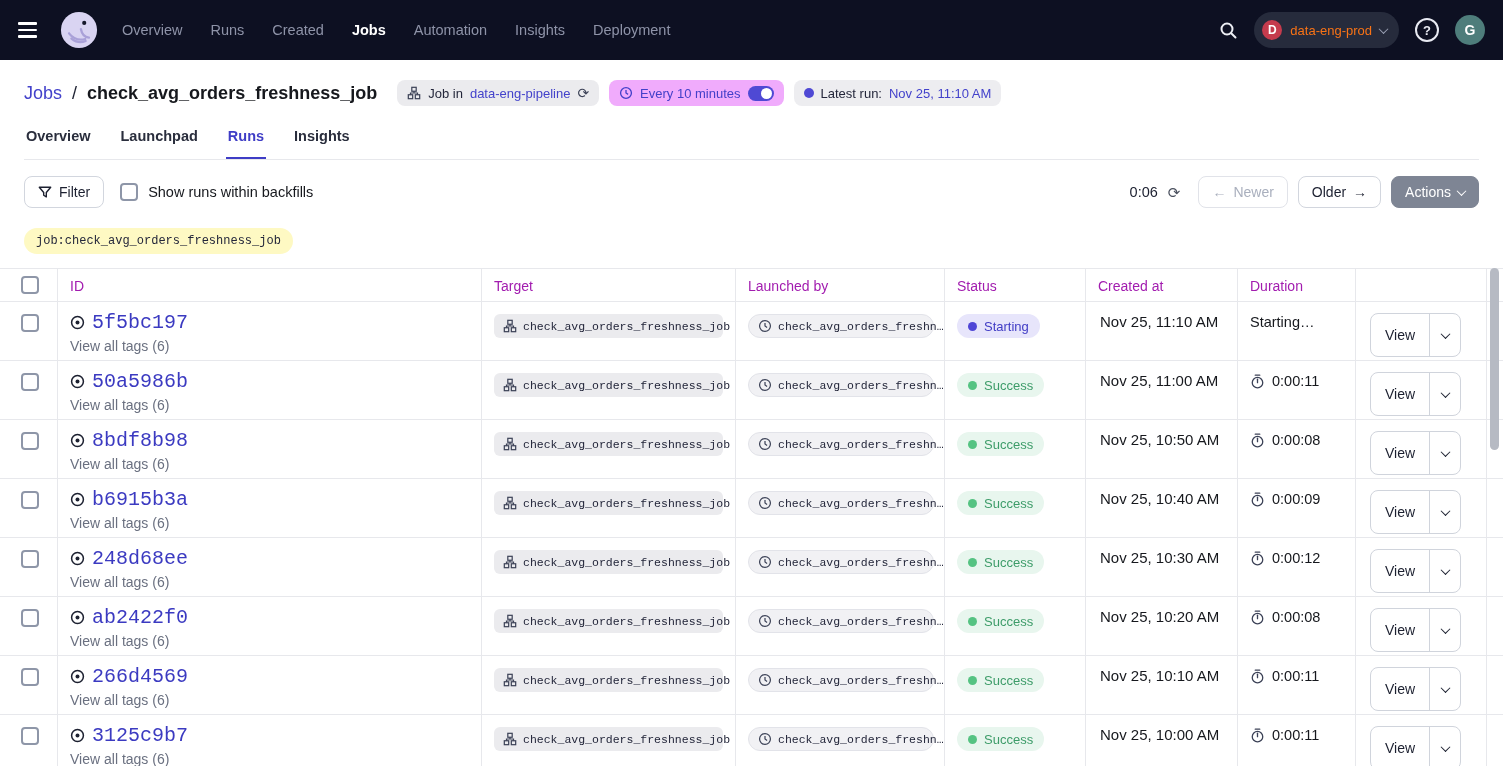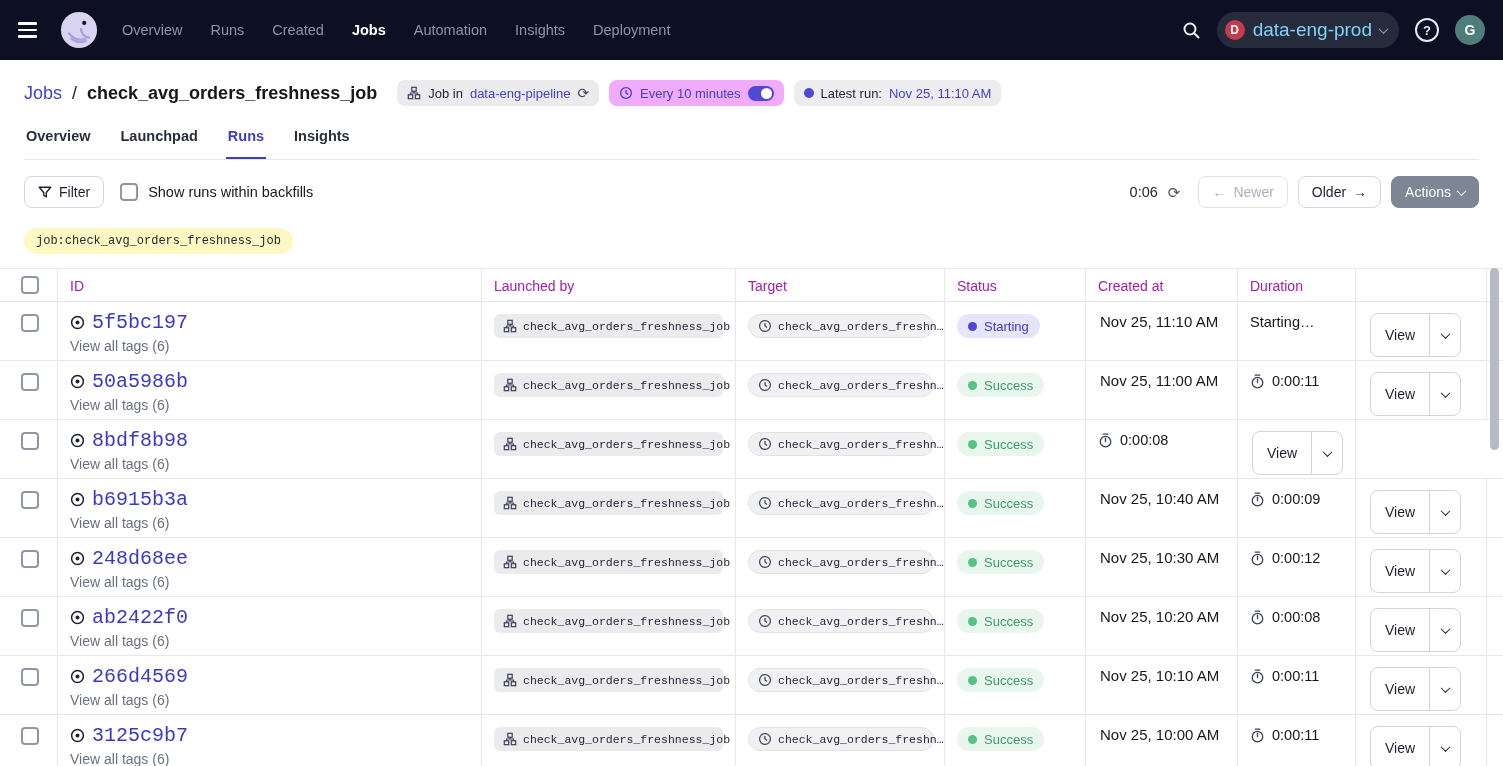--- a/index.html
+++ b/index.html
@@ -15,21 +15,21 @@
   .logo { width:38px; height:38px; margin-right:24px; flex:0 0 auto; }
   .nav-links { display:flex; align-items:center; gap:28px; }
   .nav-link { color:#8e93a8; font-size:14.5px; text-decoration:none; background:none; border:none; cursor:pointer; }
   .nav-link.active { color:#ffffff; font-weight:600; }
   .nav-right { margin-left:auto; display:flex; align-items:center; gap:16px; }
   .icon-btn { background:none; border:none; cursor:pointer; display:flex; align-items:center; }
   .deploy-pill { display:flex; align-items:center; gap:8px; background:#262b3c; border:none; cursor:pointer;
     height:36px; border-radius:18px; padding:0 12px 0 8px; }
   .deploy-badge { width:20px; height:20px; border-radius:50%; background:#c53b4d; color:#fff;
     font-size:12px; font-weight:700; display:flex; align-items:center; justify-content:center; }
-  .deploy-name { color:#7dd3fc; font-size:19px; }
+  .deploy-name { color:#f97316; font-size:13px; }
   .chev { display:inline-block; width:7px; height:7px; border-right:1.8px solid currentColor;
     border-bottom:1.8px solid currentColor; transform:rotate(45deg) translate(-1px,-1px); }
   .deploy-pill .chev { color:#9aa0b4; }
   .help-circle { width:24px; height:24px; border:2px solid #e8eaf2; border-radius:50%; color:#e8eaf2;
     font-size:13px; font-weight:700; display:flex; align-items:center; justify-content:center; }
   .avatar { width:30px; height:30px; border-radius:50%; background:#4e7d7b; color:#fff; border:none; cursor:pointer;
     font-size:14px; font-weight:600; display:flex; align-items:center; justify-content:center; }
 
   
   .page-head { padding:20px 24px 0 24px; }
@@ -231,22 +231,22 @@
 <div class="tag-row">
   <span class="job-tag mono">job:check_avg_orders_freshness_job</span>
 </div>
 
 <div class="runs-table">
   <div class="tr thead">
     <div class="th th-check">
       <div class="checkbox"></div>
     </div>
     <div class="th">ID</div>
+    <div class="th">Target</div>
     <div class="th">Launched by</div>
-    <div class="th">Target</div>
     <div class="th">Status</div>
     <div class="th">Created at</div>
     <div class="th">Duration</div>
     <div class="th"></div>
     <div class="th gutter"></div>
   </div>
   <div>
   <div class="tr trow">
     <div class="td td-check">
       <div class="checkbox"></div>
@@ -404,20 +404,23 @@
         </svg>
         <span>check_avg_orders_freshn…</span>
       </span>
     </div>
     <div class="td td-status">
       <span class="status-pill status-success">
         <span class="dot"></span>
         <span>Success</span>
       </span>
     </div>
+    <div class="td td-created">
+      <span>Nov 25, 10:50 AM</span>
+    </div>
     <div class="td td-duration">
       <span class="duration-wrap">
         <svg width="15" height="15" viewBox="0 0 16 16" fill="none" stroke="#3c4257" stroke-width="1.4" stroke-linecap="round">
           <line x1="5.6" y1="1.2" x2="10.4" y2="1.2"></line>
           <circle cx="8" cy="9.2" r="5.6"></circle>
           <line x1="8" y1="9.2" x2="8" y2="5.6"></line>
         </svg>
         <span>0:00:08</span>
       </span>
     </div>

